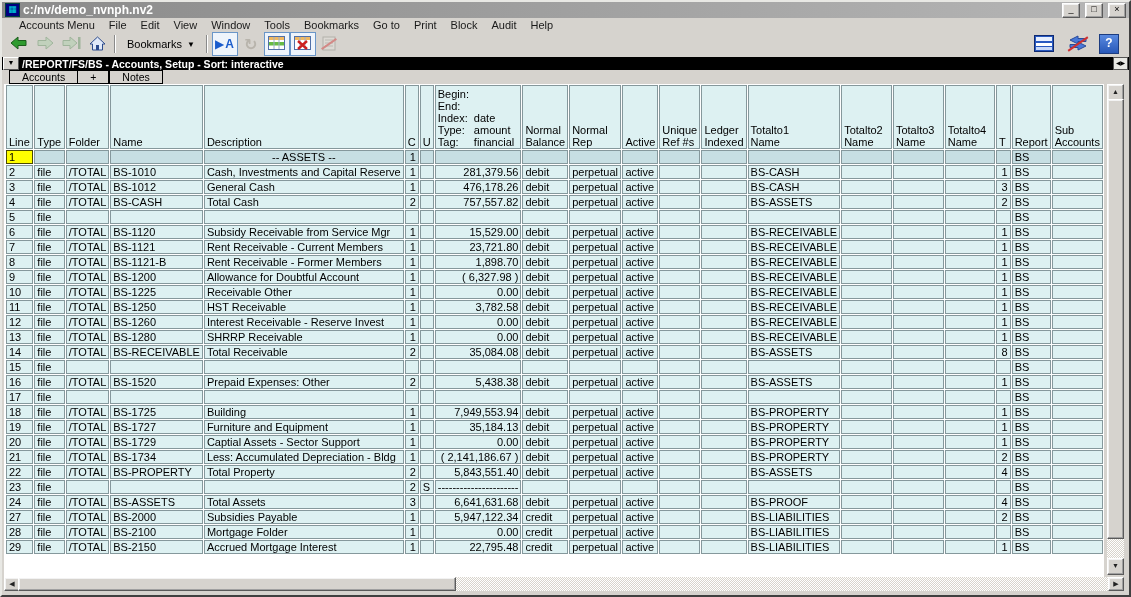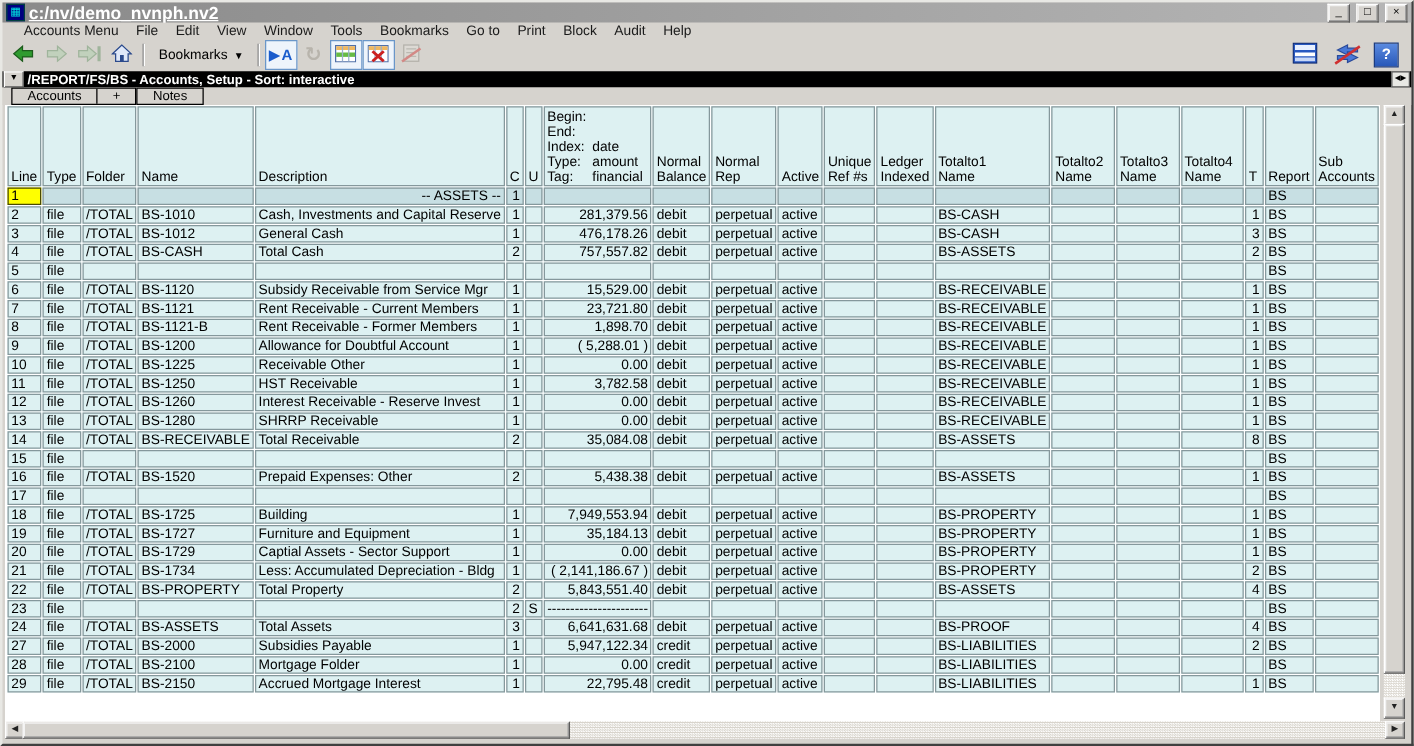--- a/index.html
+++ b/index.html
@@ -5,21 +5,21 @@
   html,body{margin:0;padding:0;overflow:hidden;}
   body{width:1131px;height:597px;position:relative;background:#808080;
        font-family:"Liberation Sans","DejaVu Sans",sans-serif;font-size:11px;}
   .window{position:absolute;inset:0;background:#d6d3ce;
           border:2px solid;border-color:#e8e8e4 #404040 #404040 #e8e8e4;}
   
   .titlebar{height:16px;background:linear-gradient(90deg,#8a8a8a,#b6b6b6);
             display:flex;align-items:center;padding:0 3px;gap:3px;}
   .appicon{width:13px;height:12px;background:#000080;border:1px solid #004040;
            color:#00e0e0;font-size:9px;line-height:11px;text-align:center;}
-  .wtitle{color:#ffffff;font-weight:bold;font-size:14px;flex:1;text-decoration:underline;}
+  .wtitle{color:#ffffff;font-weight:bold;font-size:12px;flex:1;}
   .winbtn{width:16px;height:13px;background:#d6d3ce;text-align:center;font-size:9px;
           line-height:11px;color:#000;border:1px solid;border-color:#ffffff #5a5a5a #5a5a5a #ffffff;
           box-shadow:inset -1px -1px 0 #a0a0a0, inset 1px 1px 0 #f2f2f2;margin-left:2px;}
   
   .menubar{height:13px;display:flex;align-items:center;padding-left:10px;}
   .menu-item{padding:0 7px;font-size:11px;color:#1a1a1a;}
   
   .toolbar{height:26px;display:flex;align-items:center;padding:0 4px;}
   .tbtn{height:22px;min-width:24px;display:flex;align-items:center;justify-content:center;
         border:1px solid transparent;}
@@ -49,21 +49,21 @@
   .tabseg{padding:0 12px;}
   .tabdiv{width:1px;background:#000;align-self:stretch;}
   
   .gridwrap{position:absolute;top:82px;left:2px;right:25px;bottom:17px;background:#ffffff;overflow:hidden;}
   table{border-collapse:separate;border-spacing:1px;table-layout:fixed;margin-left:1px;}
   th,td{border:1px solid #85989c;background:#ddf1f2;font-weight:normal;font-size:11px;
         padding:0 2px;overflow:hidden;white-space:nowrap;height:12px;line-height:12px;text-align:left;}
   th{height:62px;vertical-align:bottom;white-space:pre-line;line-height:12px;}
   th.hdr-amt{white-space:pre;vertical-align:bottom;}
   td.r{text-align:right;}
-  td.c{text-align:right;}
+  td.c{text-align:center;}
   tr.sel td{background:#c7dfe3;}
   td.cursor{background:#ffff00 !important;border:1px solid #4a4a00;}
   
   .vscroll{position:absolute;top:82px;right:5px;width:17px;bottom:20px;
            background:repeating-conic-gradient(#ffffff 0% 25%,#d8d4cc 0% 50%) 0 0/2px 2px;}
   .hscroll{position:absolute;left:2px;right:5px;bottom:4px;height:14px;
            background:repeating-conic-gradient(#ffffff 0% 25%,#d8d4cc 0% 50%) 0 0/2px 2px;}
   .sbtn{position:absolute;background:#d6d3ce;border:1px solid;border-color:#fff #5a5a5a #5a5a5a #fff;
         box-shadow:inset -1px -1px 0 #a0a0a0, inset 1px 1px 0 #f2f2f2;
         font-size:7px;color:#222;text-align:center;}
@@ -459,21 +459,21 @@
             <td class=""></td>
           </tr>
           <tr class="">
             <td class="">9</td>
             <td class="">file</td>
             <td class="">/TOTAL</td>
             <td class="">BS-1200</td>
             <td class="">Allowance for Doubtful Account</td>
             <td class="r">1</td>
             <td class=""></td>
-            <td class="r">( 5,288.01 )</td>
+            <td class="r">( 6,327.98 )</td>
             <td class="">debit</td>
             <td class="">perpetual</td>
             <td class="">active</td>
             <td class=""></td>
             <td class=""></td>
             <td class="">BS-RECEIVABLE</td>
             <td class=""></td>
             <td class=""></td>
             <td class=""></td>
             <td class="r">1</td>

